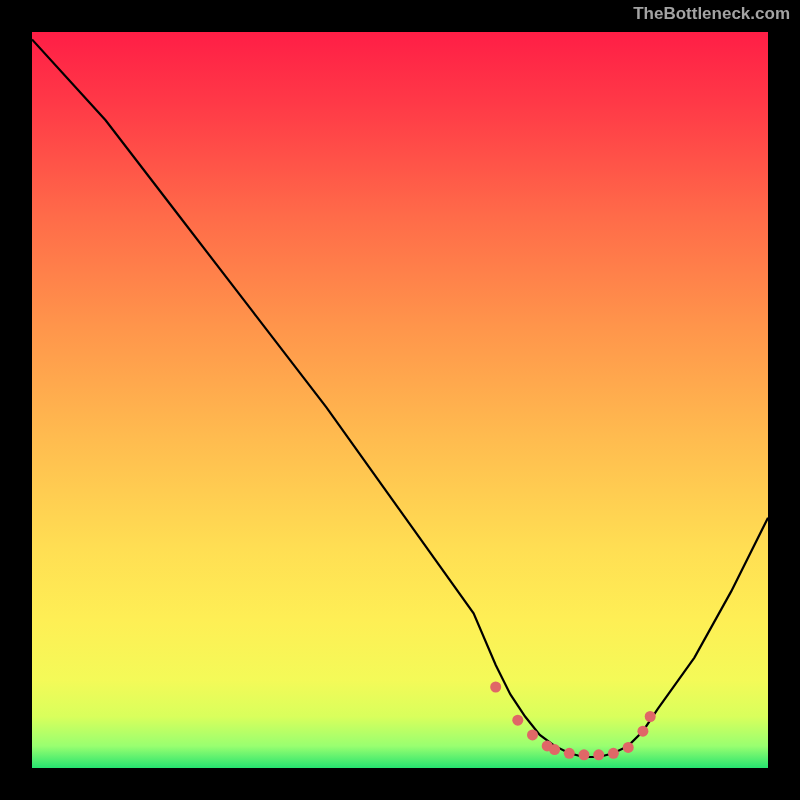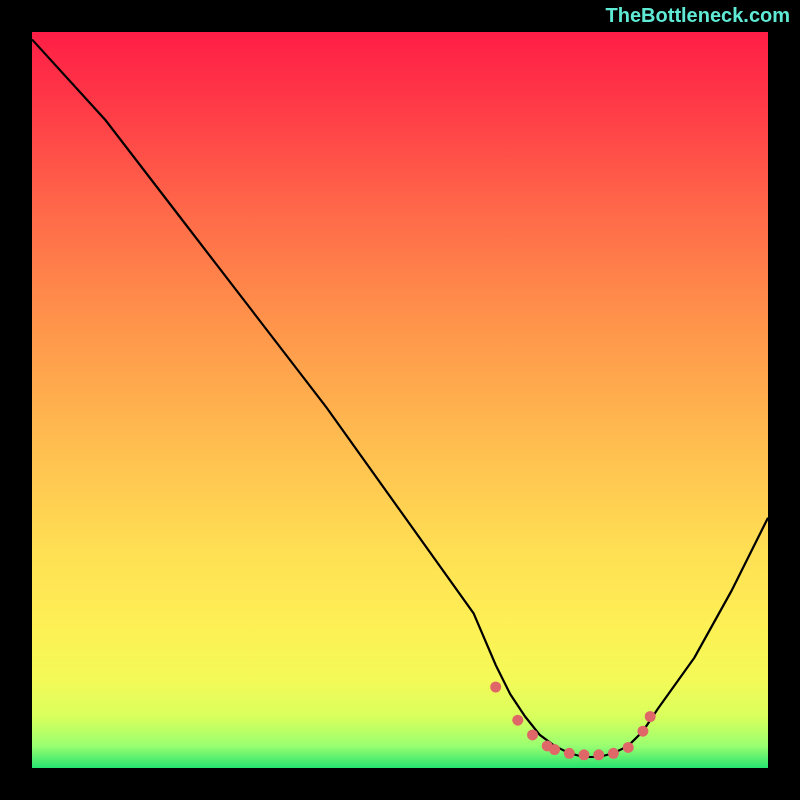--- a/index.html
+++ b/index.html
@@ -1,23 +1,23 @@
 <!DOCTYPE html>
 <html><head>
 <meta charset="utf-8">
 <style>
   * { margin: 0; padding: 0; box-sizing: border-box; }
   body { width: 800px; height: 800px; background: #000; position: relative; overflow: hidden; }
   .watermark {
     position: absolute;
     top: 4px;
     right: 10px;
-    color: #5eead4;
+    color: #a3a3a3;
     font-family: Arial, sans-serif;
-    font-size: 20px;
+    font-size: 17px;
     font-weight: bold;
     z-index: 10;
   }
   .plot-area {
     position: absolute;
     left: 32px;
     top: 32px;
     width: 736px;
     height: 736px;
   }

